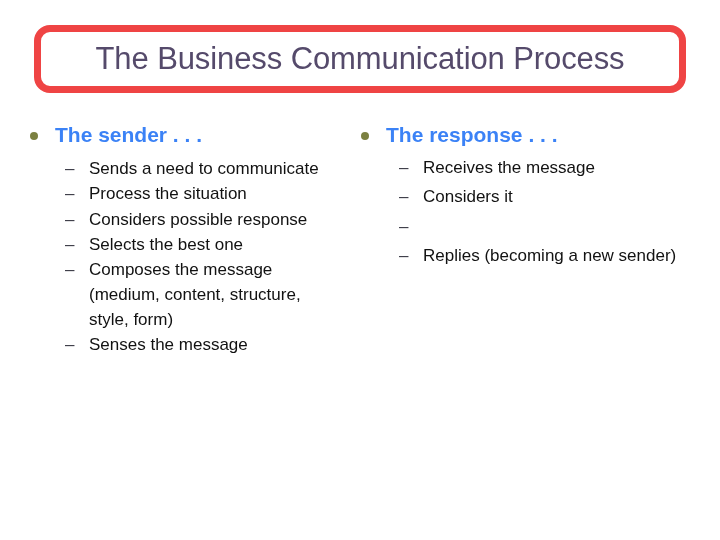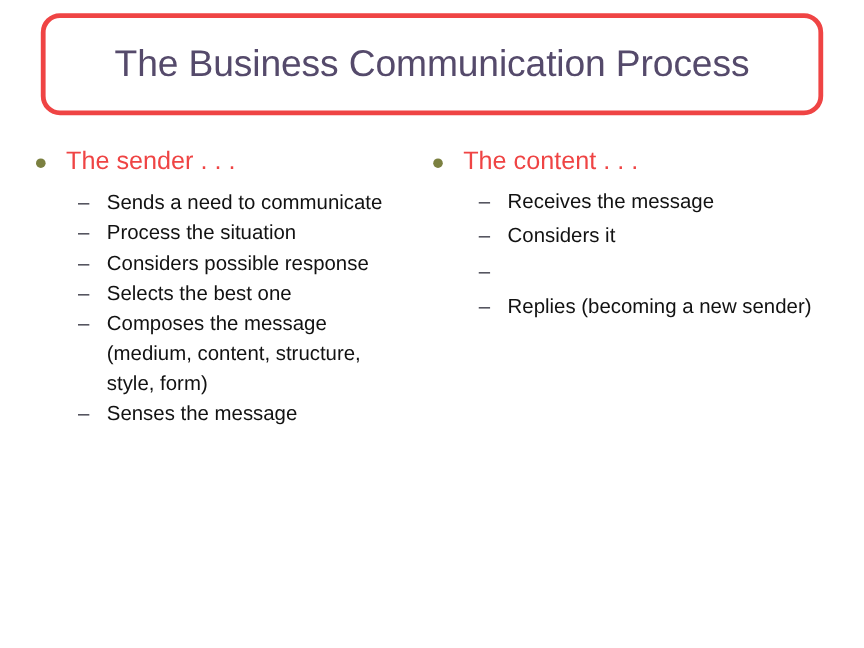--- a/index.html
+++ b/index.html
@@ -18,25 +18,25 @@
     width: 720px;
     height: 540px;
     background: #ffffff;
     overflow: hidden;
   }
 
   
   .title-box {
     position: absolute;
     left: 34px;
-    top: 11px;
+    top: 25px;
     width: 652px;
-    height: 85px;
+    height: 68px;
     box-sizing: border-box;
-    border: 4px solid #ef4444;
+    border: 7px solid #ef4444;
     border-radius: 16px;
     background: #ffffff;
     display: flex;
     align-items: center;
     justify-content: center;
   }
   .title-text {
     font-size: 31px;
     line-height: 1.05;
     color: #554A6B;
@@ -78,22 +78,22 @@
     width: 8px;
     height: 8px;
     border-radius: 50%;
     background: #7B8040;
     margin-top: 10px;
     margin-right: 17px;
   }
   .lvl1-text {
     font-size: 21px;
     line-height: 1.25;
-    color: #ef4444;
-    font-weight: 400;
+    color: #3b82f6;
+    font-weight: 700;
     white-space: nowrap;
   }
 
   
   .lvl2-list {
     margin: 0;
     padding: 0;
     list-style: none;
   }
   .lvl2 {
@@ -168,21 +168,21 @@
         <li class="lvl2">
           <span class="lvl2-dash">–</span>
           <span class="lvl2-text">Senses the message</span>
         </li>
       </ul>
     </div>
 
     <div class="col col-right">
       <div class="lvl1">
         <span class="lvl1-dot"></span>
-        <span class="lvl1-text">The content . . .</span>
+        <span class="lvl1-text">The response . . .</span>
       </div>
       <ul class="lvl2-list">
         <li class="lvl2">
           <span class="lvl2-dash">–</span>
           <span class="lvl2-text">Receives the message</span>
         </li>
         <li class="lvl2">
           <span class="lvl2-dash">–</span>
           <span class="lvl2-text">Considers it</span>
         </li>

